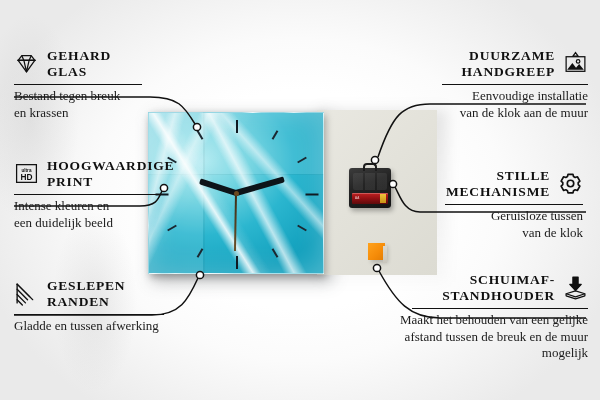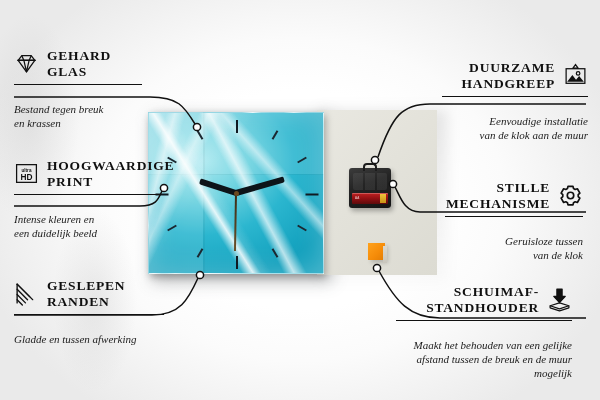--- a/index.html
+++ b/index.html
@@ -113,53 +113,52 @@
     background:linear-gradient(135deg,#ffa21c 0%,#f58b08 60%,#e07c05 100%);
     box-shadow:3px 3px 4px rgba(0,0,0,.18);
   }
   #spacer-side{ position:absolute; left:15px; top:3px; width:4px; height:17px;
     background:linear-gradient(180deg,#dcd9cf,#c9c6bc); }
 
   
   .feat { position:absolute; z-index:8; }
   .feat .row { display:flex; align-items:center; gap:8px; }
   .feat.left .row { justify-content:flex-start; }
-  .feat.right .row { justify-content:flex-end;margin-top:12px; }
+  .feat.right .row { justify-content:flex-end; }
   .ttl {
     font-family:"Liberation Serif", serif;
     font-weight:bold; font-size:13.5px; line-height:1.18;
     letter-spacing:.8px; color:#101010; text-transform:uppercase;
     white-space:pre-line;
   }
   .feat.left .ttl { text-align:left; }
   .feat.right .ttl { text-align:right; }
   .rule { height:1.4px; background:#111; margin-top:4px; }
   .sub {
     font-family:"Liberation Serif", serif;
-    font-size:11px; line-height:1.28; color:#1b1b1b; margin-top:17px;
+    font-size:13px; line-height:1.28; color:#1b1b1b; margin-top:3px;
     white-space:pre-line;
-    font-style:italic;
   }
   .feat.right .sub { text-align:right; }
   .ico { width:25px; height:25px; flex:0 0 25px; display:block; }
   .ico svg { display:block; width:25px; height:25px; }
 
   
   #f-gehard   { left:14px;  top:48px;  width:152px; }
   #f-gehard .rule { width:128px; }
   #f-print    { left:14px;  top:158px; width:168px; }
   #f-print .rule { width:146px; }
   #f-randen   { left:14px;  top:278px; width:172px; }
   #f-randen .rule { width:150px; }
 
   #f-handgreep { right:12px; top:48px;  width:168px; }
   #f-handgreep .rule { width:146px; margin-left:auto; }
   #f-mech      { right:17px; top:168px; width:160px; }
   #f-mech .rule { width:138px; margin-left:auto; }
-  #f-schuim    { right:28px; top:272px; width:196px; }
+  #f-schuim    { right:12px; top:272px; width:196px; }
   #f-schuim .rule { width:176px; margin-left:auto; }
 </style>
 </head>
 <body>
 
 <div id="stage">
 
   <div id="wall-shadow"></div>
   <div id="clock-shadow"></div>
 

